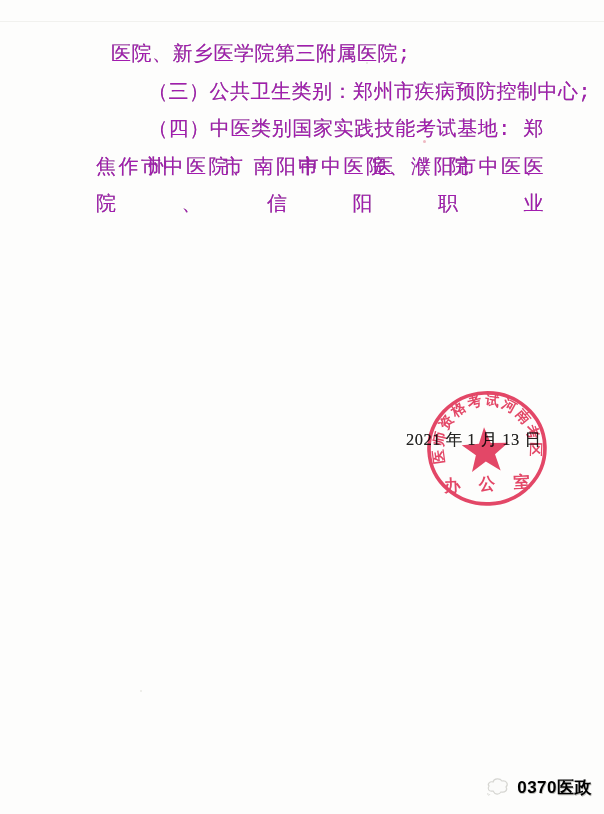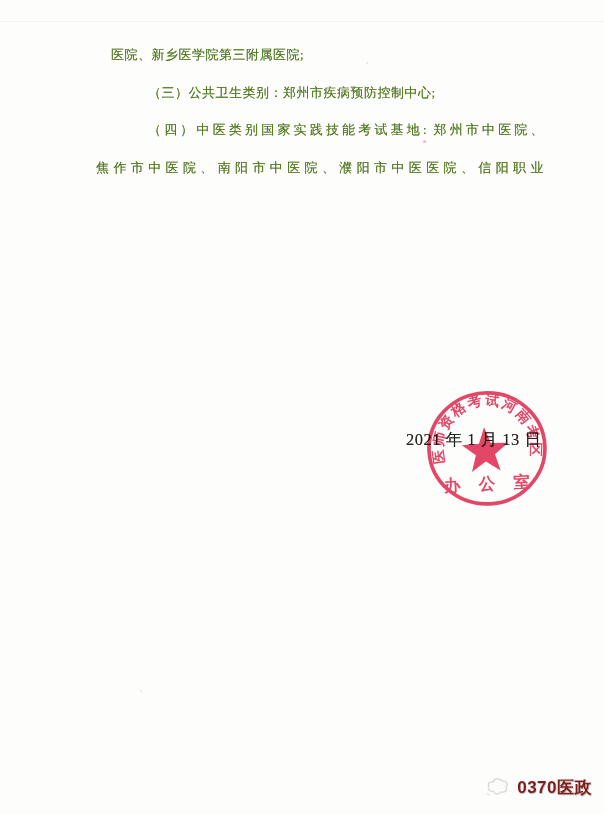--- a/index.html
+++ b/index.html
@@ -9,23 +9,24 @@
     font-family:"Liberation Serif","DejaVu Serif",serif;
   }
   .page{position:absolute;inset:0;background:#fdfdfc;}
   
   .scanline{position:absolute;left:0;right:0;height:1px;background:#f1f1ee;}
   .speck{position:absolute;border-radius:50%;}
 
   
   .textblock{
     position:absolute;left:96px;top:36px;width:448px;
-    color:#4d7c0f;
-    font-size:13px;letter-spacing:.5px;
+    color:#a21caf;
+    font-size:20px;letter-spacing:.5px;
     text-shadow:0 0 .5px rgba(70,70,70,.55);
+    font-family:Liberation Mono, monospace;
   }
   .line{height:37.6px;line-height:37.6px;box-sizing:border-box;white-space:nowrap;}
   .line.just{white-space:normal;text-align:justify;text-align-last:justify;}
   .line.sh1{margin-left:15px;}
   .line.ind-a{padding-left:52px;}
   .line.ind-b{padding-left:37px;}
 
   
   .dateline{
     position:absolute;left:406px;top:429px;width:150px;
@@ -41,21 +42,21 @@
   }
 
   
   .watermark{
     position:absolute;right:12px;top:772px;height:30px;
     display:flex;align-items:center;gap:5px;
   }
   .wm-text{
     font-family:"Liberation Sans","DejaVu Sans",sans-serif;
     font-size:17px;font-weight:bold;letter-spacing:.5px;
-    color:#7f1d1d;
+    color:#000000;
     text-shadow:.7px .7px 0 #c2c2be,-.7px -.7px 0 #ffffff,0 0 1px #d8d8d4;
   }
 </style>
 </head>
 <body>
 
 <div class="page">
 
   <div class="scanline" style="top:21px"></div>
   <div class="speck" style="left:423px;top:140px;width:3px;height:3px;background:#efb9c2"></div>

